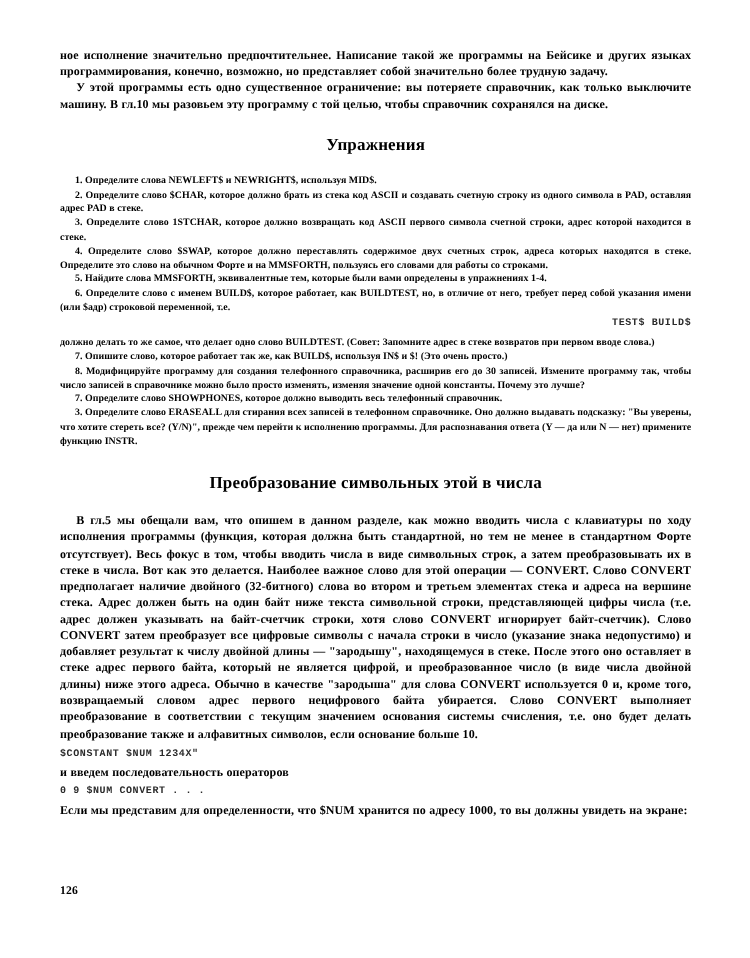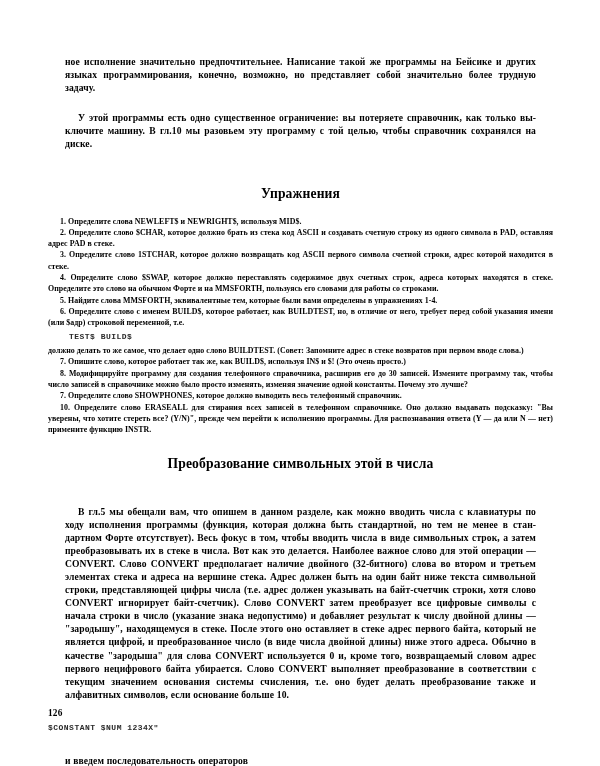--- a/index.html
+++ b/index.html
@@ -22,21 +22,21 @@
     left: 0;
     top: 0;
     width: 600px;
     height: 766px;
     box-sizing: border-box;
     padding: 38px 47px 0 48px;
   }
 
   
   p.body-par {
-    margin: 17px;
+    margin: 0;
     font-size: 9.6px;
     line-height: 13.1px;
     text-align: justify;
     text-justify: inter-word;
     font-weight: 700;
     letter-spacing: 0.01em;
     word-spacing: 0.02em;
     hyphens: manual;
   }
   p.body-par.indent {
@@ -77,20 +77,21 @@
     margin: 0;
     font-family: "Liberation Mono", "DejaVu Sans Mono", monospace;
     font-size: 8.0px;
     line-height: 12.6px;
     letter-spacing: 0.06em;
     font-weight: 600;
     color: #2b2b2b;
   }
   p.code-line.ind {
     padding-left: 21px;
+    text-align: right;
   }
 
   .gap-xs { height: 2px; }
   .gap-s  { height: 4px; }
 
   
   .folio {
     position: absolute;
     left: 48px;
     top: 708px;
@@ -121,21 +122,21 @@
 
   <div class="gap-xs"></div>
   <p class="code-line ind">TEST$ BUILD$</p>
   <div class="gap-xs"></div>
 
   <p class="ex-par">должно делать то же самое, что делает одно слово BUILDTEST. (Совет: Запомните адрес в стеке возвратов при первом вво­де слова.)</p>
 
   <p class="ex-par indent">7. Опишите слово, которое работает так же, как BUILD$, используя IN$ и $! (Это очень просто.)</p>
   <p class="ex-par indent">8. Модифицируйте программу для создания телефонного справочника, расширив его до 30 записей. Измените программу так, чтобы число записей в справочнике можно было просто изменять, изменяя значение одной константы. Почему это луч­ше?</p>
   <p class="ex-par indent">7. Определите слово SHOWPHONES, которое должно выводить весь телефонный справочник.</p>
-  <p class="ex-par indent">10. Определите слово ERASEALL для стирания всех записей в телефонном справочнике. Оно должно выдавать подсказку: "Вы уверены, что хотите стереть все? (Y/N)", прежде чем перейти к исполнению программы. Для распознавания ответа (Y — да или N — нет) примените функцию INSTR.</p>
+  <p class="ex-par indent">3. Определите слово ERASEALL для стирания всех записей в телефонном справочнике. Оно должно выдавать подсказку: "Вы уверены, что хотите стереть все? (Y/N)", прежде чем перейти к исполнению программы. Для распознавания ответа (Y — да или N — нет) примените функцию INSTR.</p>
 
   <div class="head-gap-before-2"></div>
   <h2 class="section-head">Преобразование символьных этой в числа</h2>
   <div class="head-gap-after-2"></div>
 
   <p class="body-par indent">В гл.5 мы обещали вам, что опишем в данном разделе, как можно вводить числа с клавиатуры по ходу исполнения программы (функция, которая должна быть стандартной, но тем не менее в стан­дартном Форте отсутствует). Весь фокус в том, чтобы вводить числа в виде символьных строк, а за­тем преобразовывать их в стеке в числа. Вот как это делается. Наиболее важное слово для этой операции — CONVERT. Слово CONVERT предполагает наличие двойного (32-битного) слова во втором и третьем элементах стека и адреса на вершине стека. Адрес должен быть на один байт ни­же текста символьной строки, представляющей цифры числа (т.е. адрес должен указывать на байт-счетчик строки, хотя слово CONVERT игнорирует байт-счетчик). Слово CONVERT затем преобра­зует все цифровые символы с начала строки в число (указание знака недопустимо) и добавляет ре­зультат к числу двойной длины — "зародышу", находящемуся в стеке. После этого оно оставляет в стеке адрес первого байта, который не является цифрой, и преобразованное число (в виде числа двойной длины) ниже этого адреса. Обычно в качестве "зародыша" для слова CONVERT использу­ется 0 и, кроме того, возвращаемый словом адрес первого нецифрового байта убирается. Слово CONVERT выполняет преобразование в соответствии с текущим значением основания системы счисления, т.е. оно будет делать преобразование также и алфавитных символов, если основание больше 10.</p>
 
   <div class="gap-s"></div>
   <p class="code-line">$CONSTANT $NUM 1234X"</p>
   <div class="gap-xs"></div>

